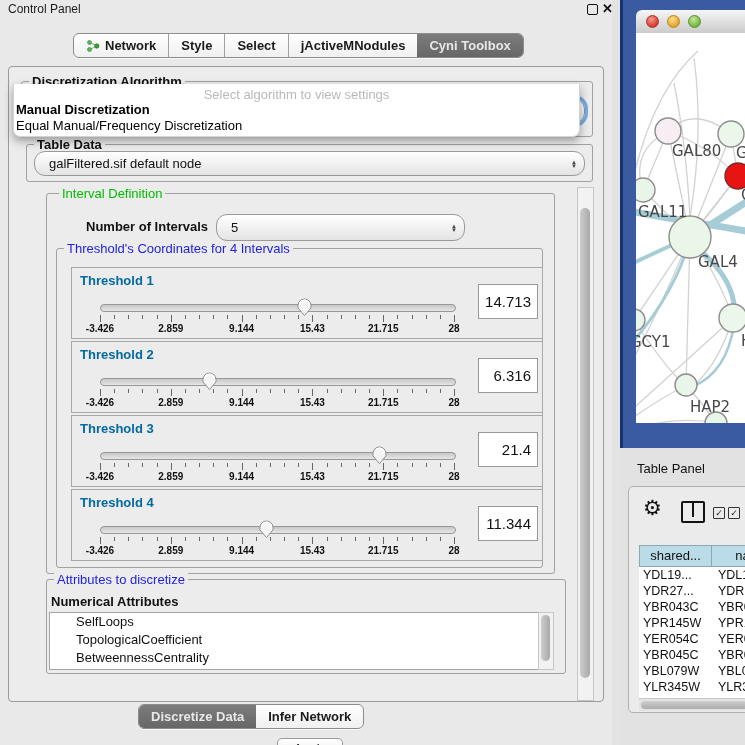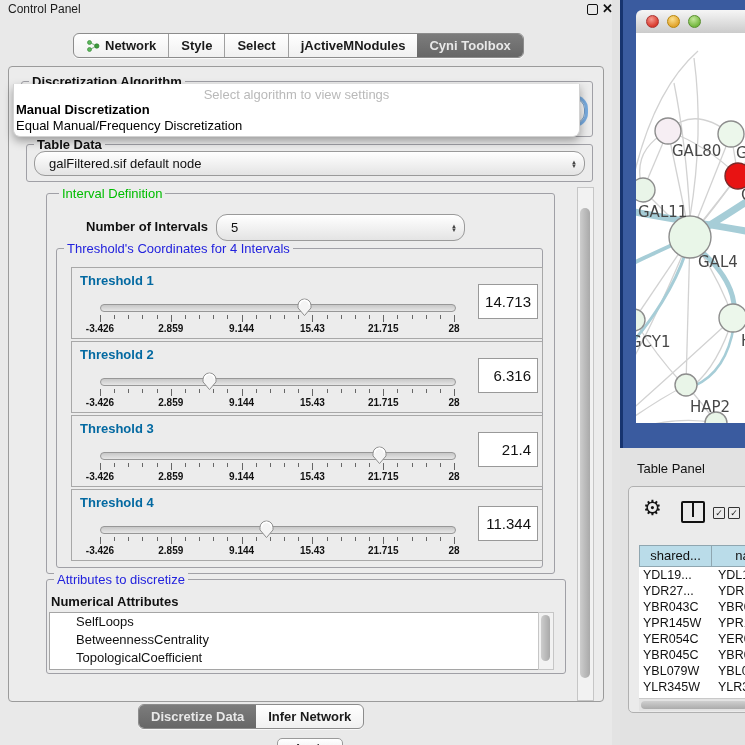--- a/index.html
+++ b/index.html
@@ -349,22 +349,22 @@
         </div>
       <div class="value-box">11.344</div>
     </div>
 
     <div class="groupbox" style="left:37px;top:512px;width:518px;height:93px;"></div>
     <div class="grouplabel gl-blue" style="left:45px;top:505px;">Attributes to discretize</div>
     <div class="abs" style="left:42px;top:527px;font-size:13px;font-weight:bold;color:#111;">Numerical Attributes</div>
     <div class="abs attr-list" style="left:40px;top:545px;">
       <div class="list-inner">
           <div class="attr-item">SelfLoops</div>
+          <div class="attr-item">TopologicalCoefficient</div>
           <div class="attr-item">BetweennessCentrality</div>
-          <div class="attr-item">TopologicalCoefficient</div>
         </div>
     </div>
     <div class="vscroll" style="left:529px;top:545px;width:14px;height:56px;">
       <div class="vthumb" style="left:2px;top:2px;width:9px;height:46px;"></div>
     </div>
 
     <div class="vscroll" style="left:568px;top:120px;width:15px;height:512px;">
       <div class="vthumb" style="left:2px;top:20px;width:10px;height:470px;"></div>
     </div>
 

